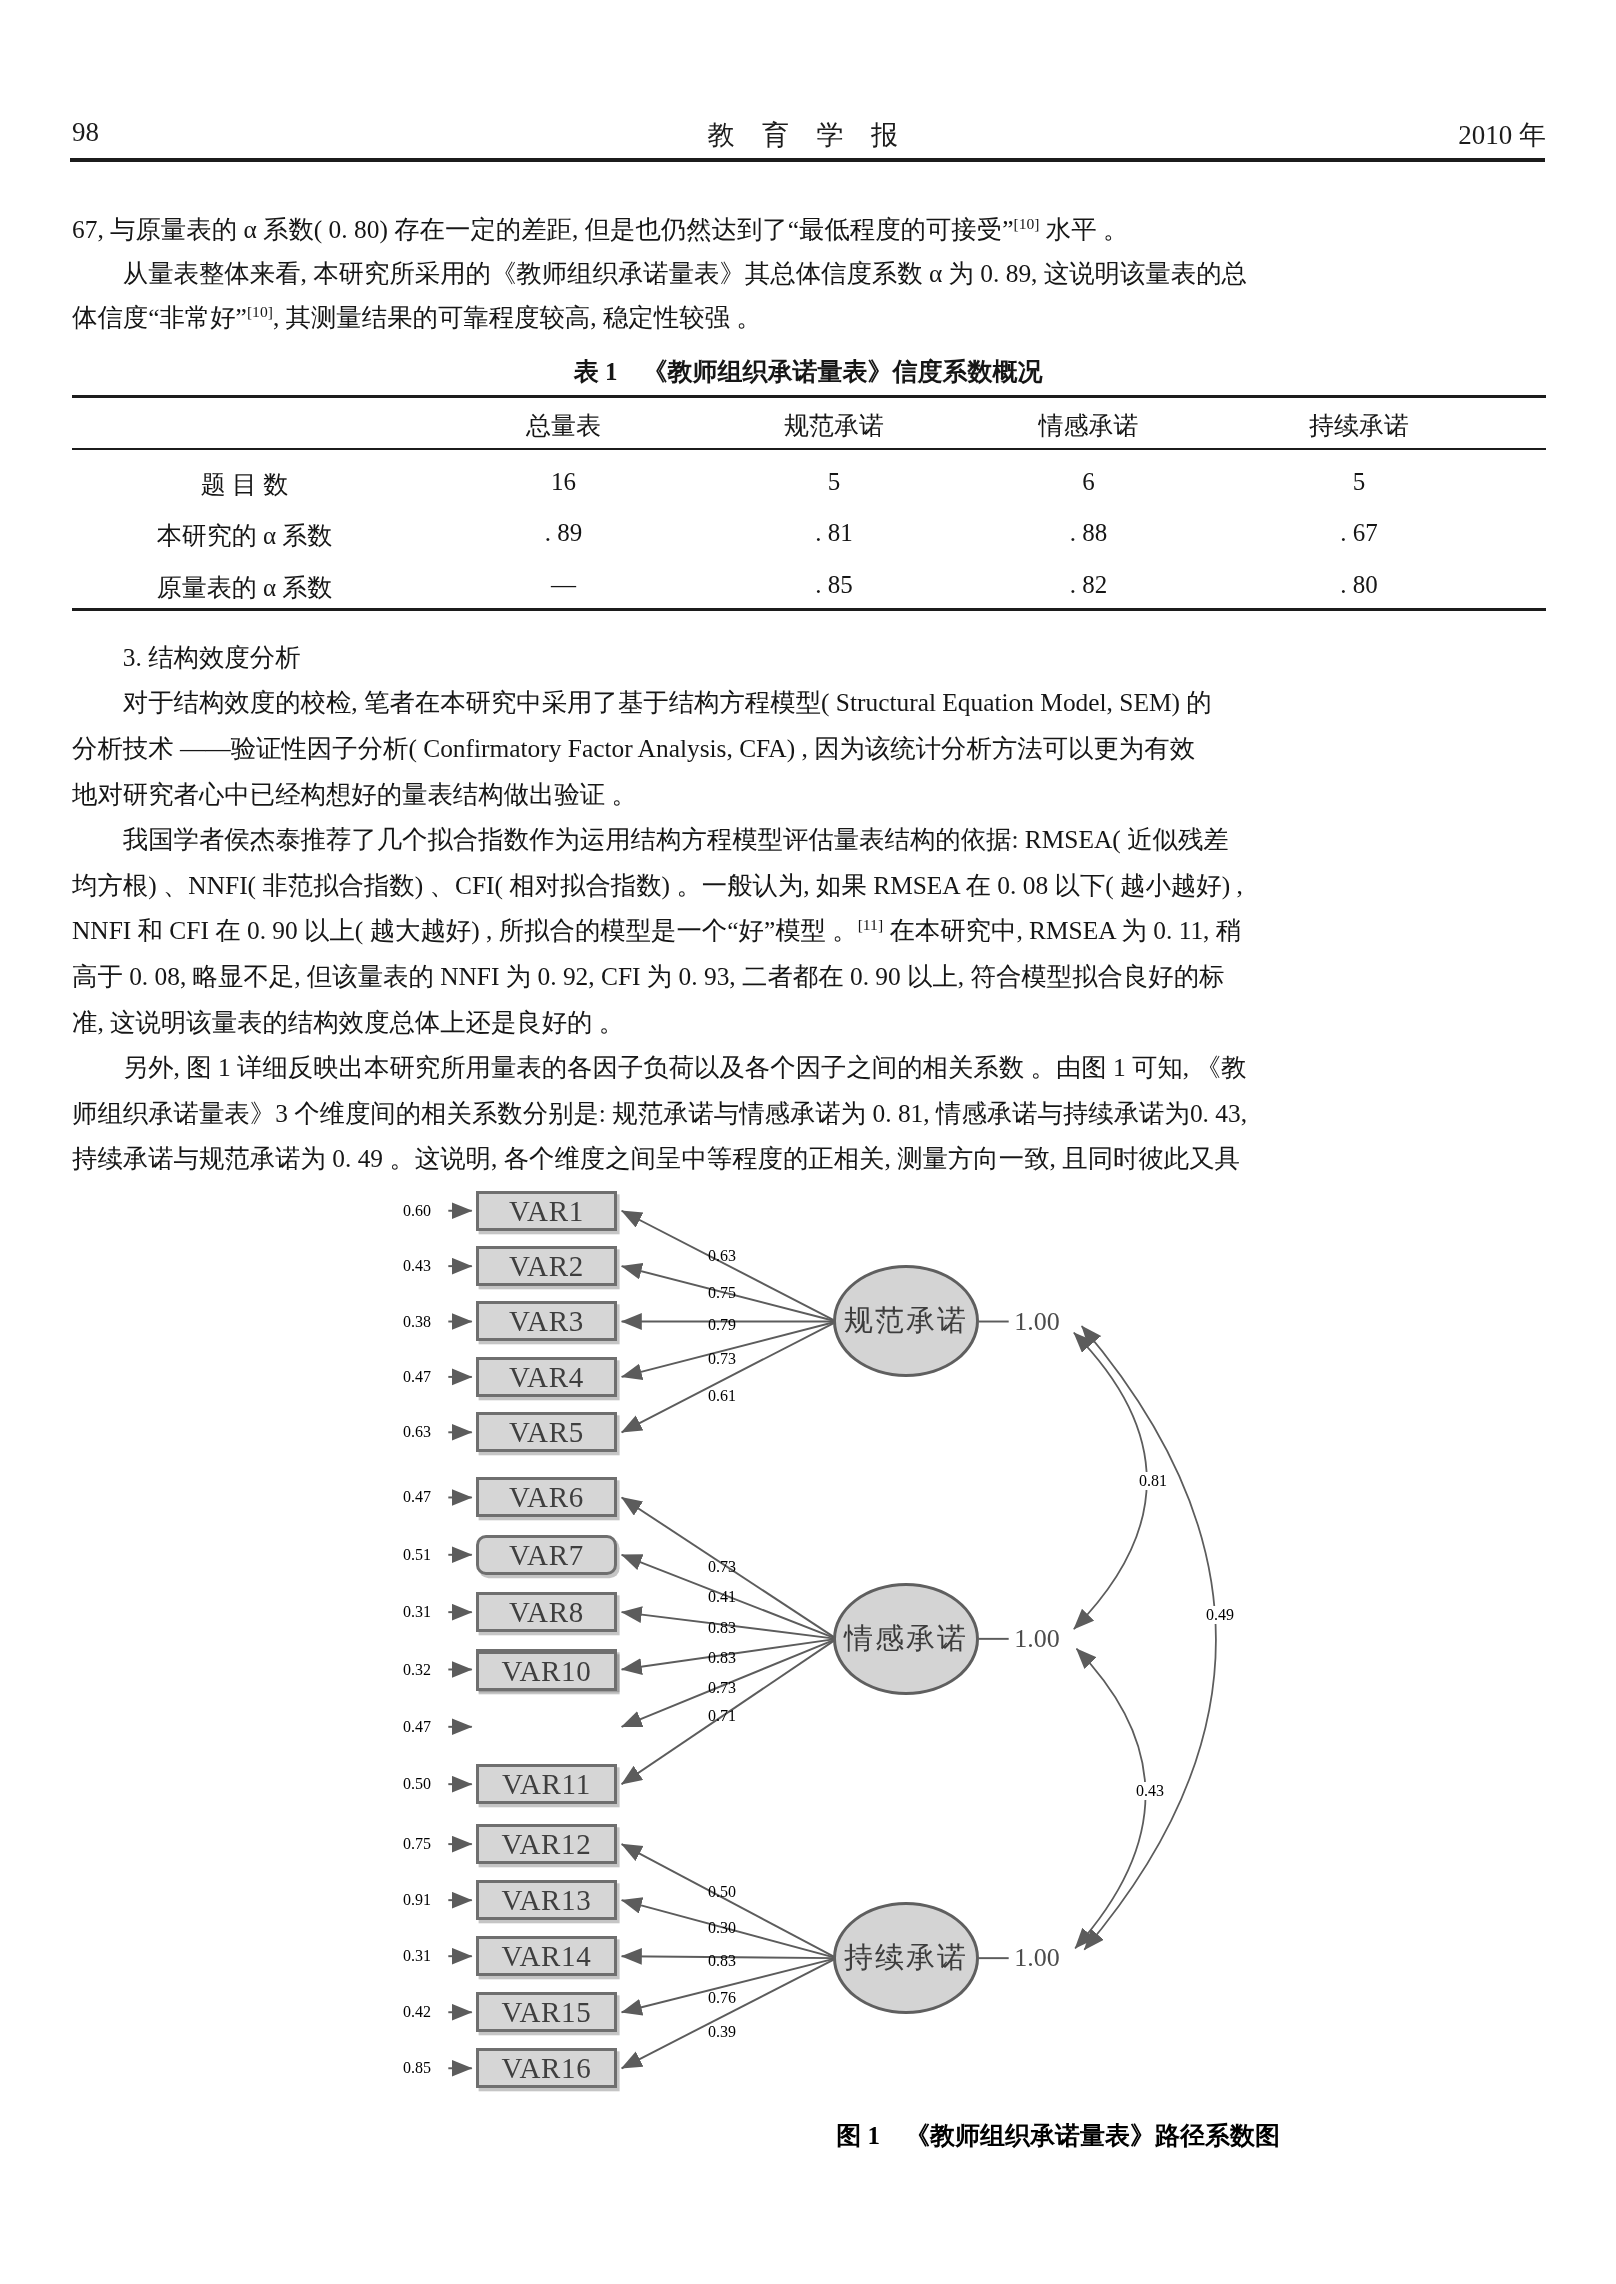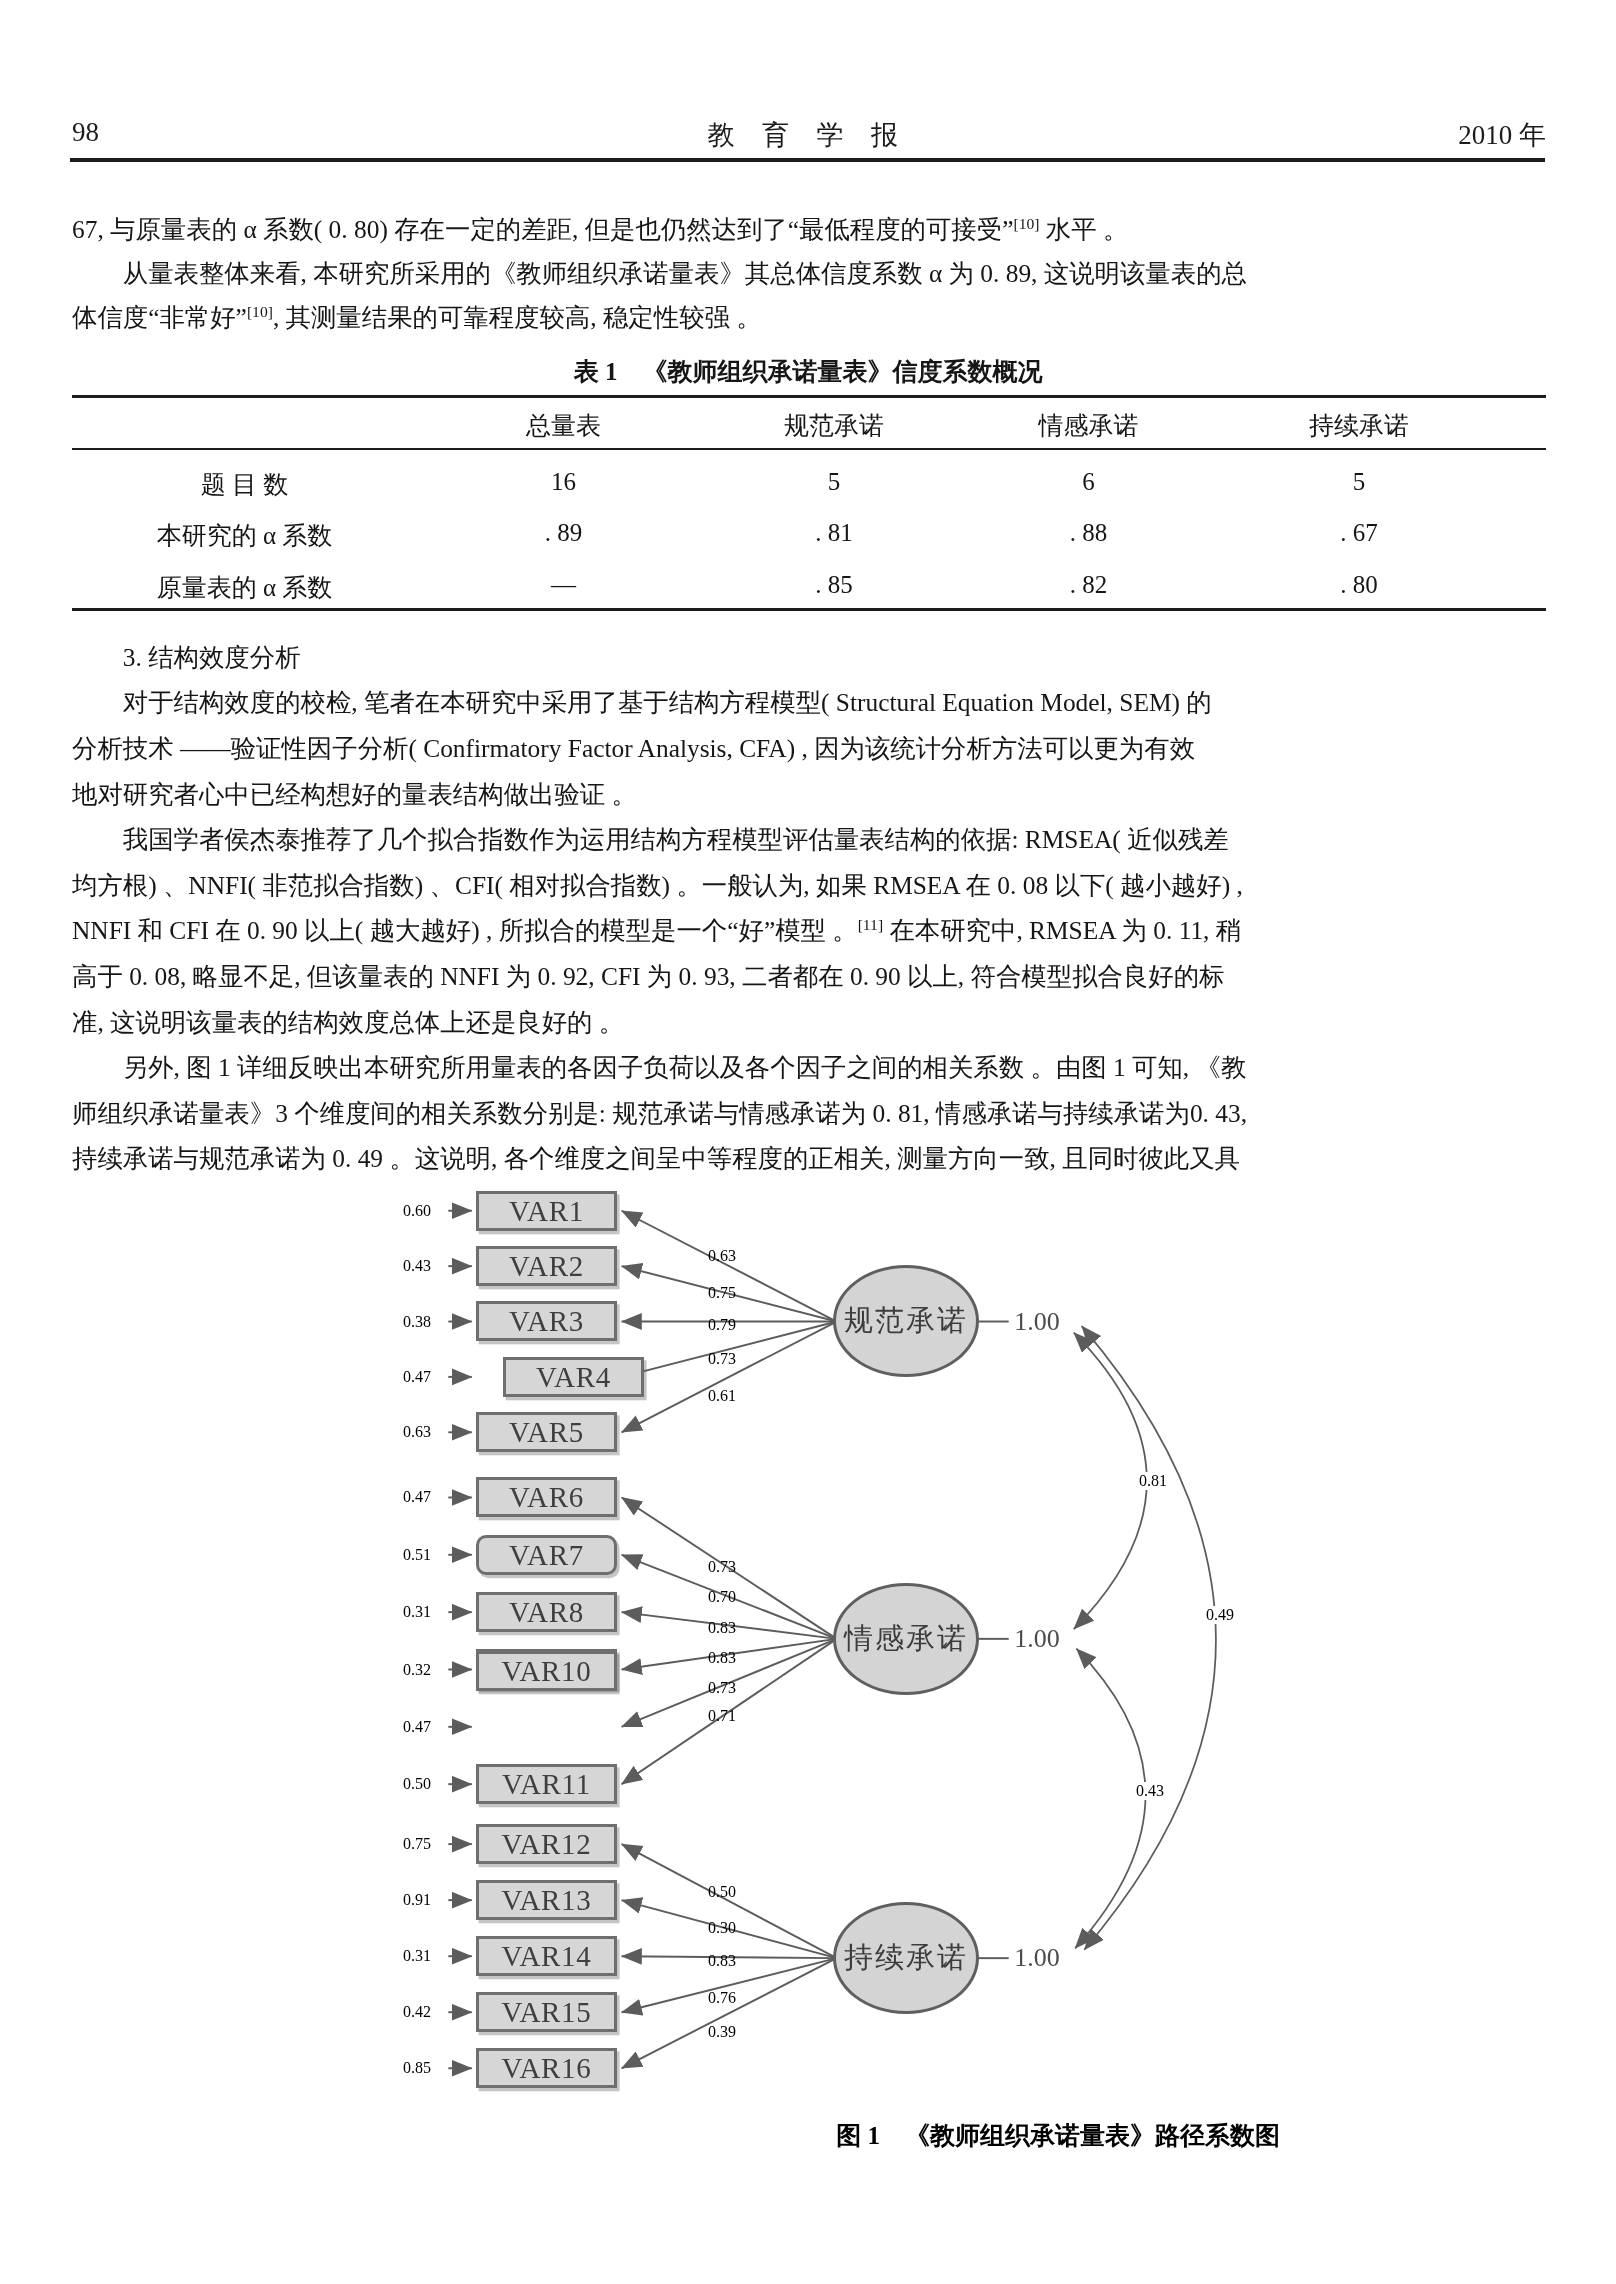--- a/index.html
+++ b/index.html
@@ -172,41 +172,41 @@
 <div class="num" style="left:417px;top:1784px;">0.50</div>
 <div class="num" style="left:417px;top:1844px;">0.75</div>
 <div class="num" style="left:417px;top:1900px;">0.91</div>
 <div class="num" style="left:417px;top:1956px;">0.31</div>
 <div class="num" style="left:417px;top:2012px;">0.42</div>
 <div class="num" style="left:417px;top:2068px;">0.85</div>
 
 <div class="varbox" style="top:1191px;">VAR1</div>
 <div class="varbox" style="top:1246px;">VAR2</div>
 <div class="varbox" style="top:1301px;">VAR3</div>
-<div class="varbox" style="top:1357px;margin-left:27px;">VAR4</div>
+<div class="varbox" style="top:1357px;">VAR4</div>
 <div class="varbox" style="top:1412px;">VAR5</div>
 <div class="varbox" style="top:1477px;">VAR6</div>
 <div class="varbox" style="top:1535px;border-radius:10px;">VAR7</div>
 <div class="varbox" style="top:1592px;">VAR8</div>
 <div class="varbox" style="top:1649px;">VAR9</div>
 <div class="varbox" style="top:1651px;">VAR10</div>
 <div class="varbox" style="top:1764px;">VAR11</div>
 <div class="varbox" style="top:1824px;">VAR12</div>
 <div class="varbox" style="top:1880px;">VAR13</div>
 <div class="varbox" style="top:1936px;">VAR14</div>
 <div class="varbox" style="top:1992px;">VAR15</div>
 <div class="varbox" style="top:2048px;">VAR16</div>
 
 <div class="num" style="left:722px;top:1256px;">0.63</div>
 <div class="num" style="left:722px;top:1293px;">0.75</div>
 <div class="num" style="left:722px;top:1325px;">0.79</div>
 <div class="num" style="left:722px;top:1359px;">0.73</div>
 <div class="num" style="left:722px;top:1396px;">0.61</div>
 <div class="num" style="left:722px;top:1567px;">0.73</div>
-<div class="num" style="left:722px;top:1597px;">0.70</div>
+<div class="num" style="left:722px;top:1597px;">0.41</div>
 <div class="num" style="left:722px;top:1628px;">0.83</div>
 <div class="num" style="left:722px;top:1658px;">0.83</div>
 <div class="num" style="left:722px;top:1688px;">0.73</div>
 <div class="num" style="left:722px;top:1716px;">0.71</div>
 <div class="num" style="left:722px;top:1892px;">0.50</div>
 <div class="num" style="left:722px;top:1928px;">0.30</div>
 <div class="num" style="left:722px;top:1961px;">0.83</div>
 <div class="num" style="left:722px;top:1998px;">0.76</div>
 <div class="num" style="left:722px;top:2032px;">0.39</div>
 

